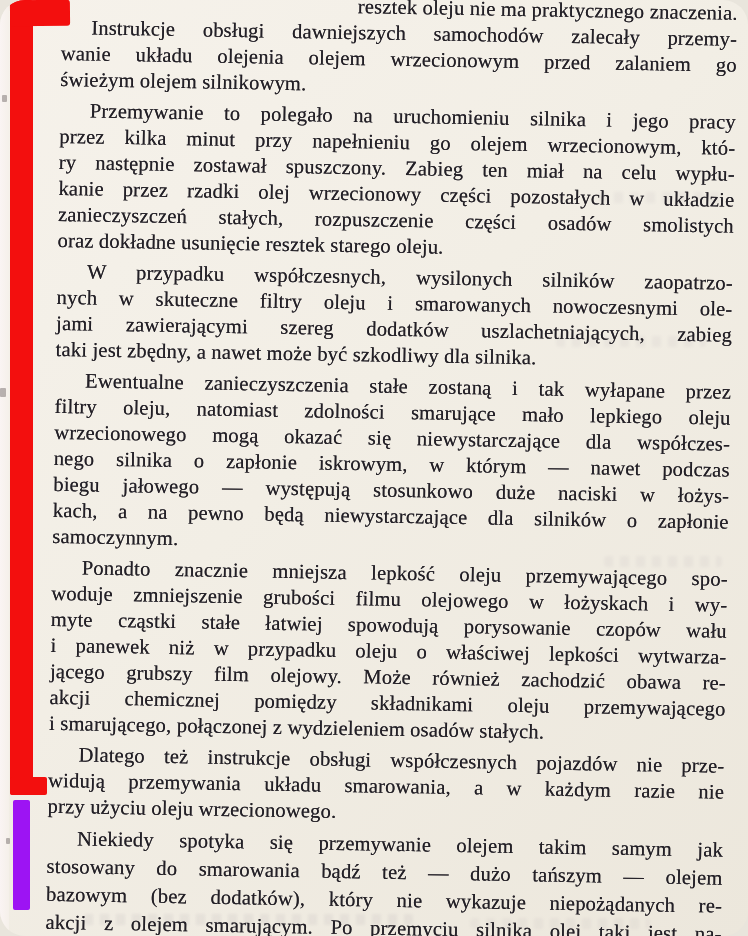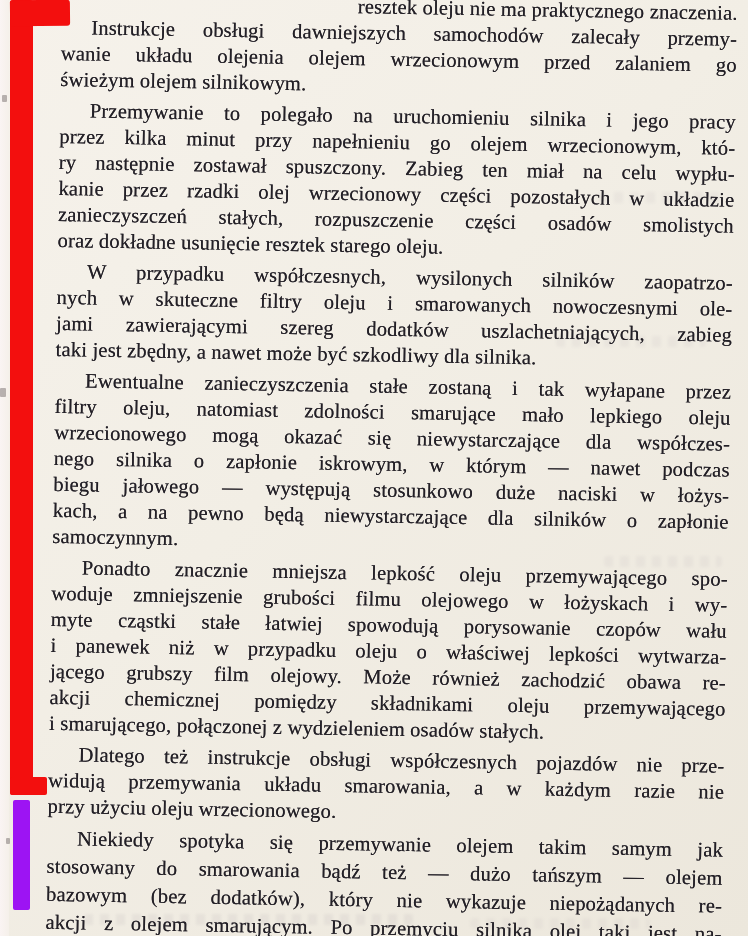--- a/index.html
+++ b/index.html
@@ -5,20 +5,21 @@
   html,body{margin:0;padding:0;}
   body{
     width:748px;height:936px;overflow:hidden;
     font-family:"Liberation Serif","DejaVu Serif",serif;
     background:#e9e5dc;
   }
   .page{
     position:relative;width:748px;height:936px;overflow:hidden;
     background:linear-gradient(135deg,#f6f2eb 0%,#f2eee5 45%,#ece7dc 100%);
     color:#232027;
+    border-radius:25px;
   }
   
   .page-edge{
     position:absolute;left:0;top:0;width:9px;height:100%;
     background:linear-gradient(90deg,#faf4f3,#f5f0ea);
   }
   
   .red-mark{
     position:absolute;left:10px;top:0;width:23px;height:795px;
     border-radius:3px;

